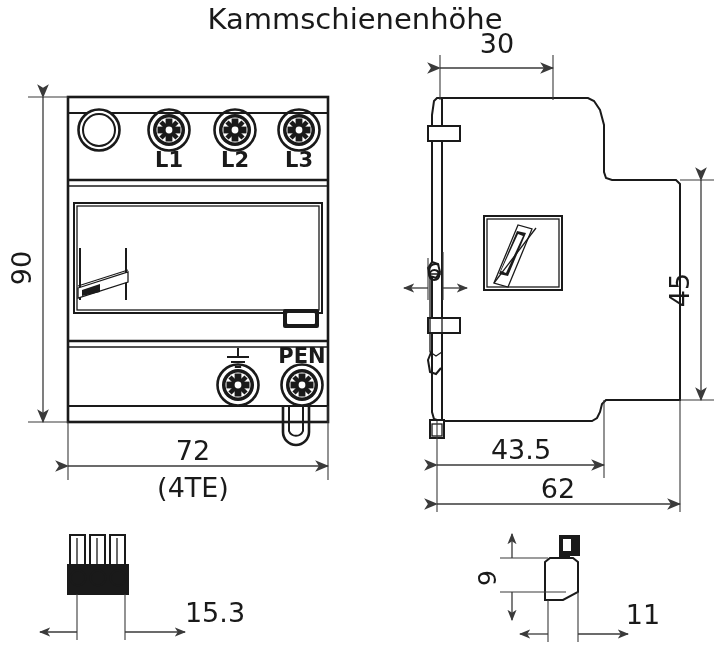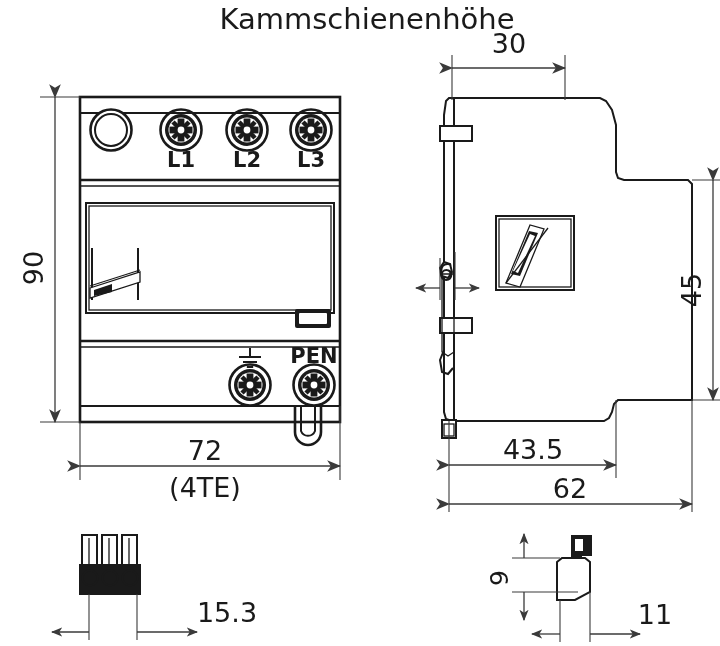--- a/index.html
+++ b/index.html
@@ -1,18 +1,18 @@
 <!DOCTYPE html>
 <html><head>
 <meta charset="utf-8">
 <style>
   html,body{margin:0;padding:0;background:#ffffff;}
   body{width:720px;height:646px;overflow:hidden;
        font-family:"DejaVu Sans","Liberation Sans",sans-serif;}
-  #stage{position:relative;width:572px;height:646px;background:#fff;margin-left:12px;}
+  #stage{position:relative;width:572px;height:646px;background:#fff;}
   svg{display:block;}
   text{font-family:"DejaVu Sans","Liberation Sans",sans-serif;fill:#1a1a1a;}
   .dimtext{font-size:27px;}
   .smalldim{font-size:25px;}
   .title{font-size:29px;}
   .termlabel{font-size:21px;font-weight:600;}
   .ln{fill:none;stroke:#1a1a1a;}
   .thick{stroke-width:2.6;}
   .med{stroke-width:2;}
   .thin{stroke-width:1.3;}

